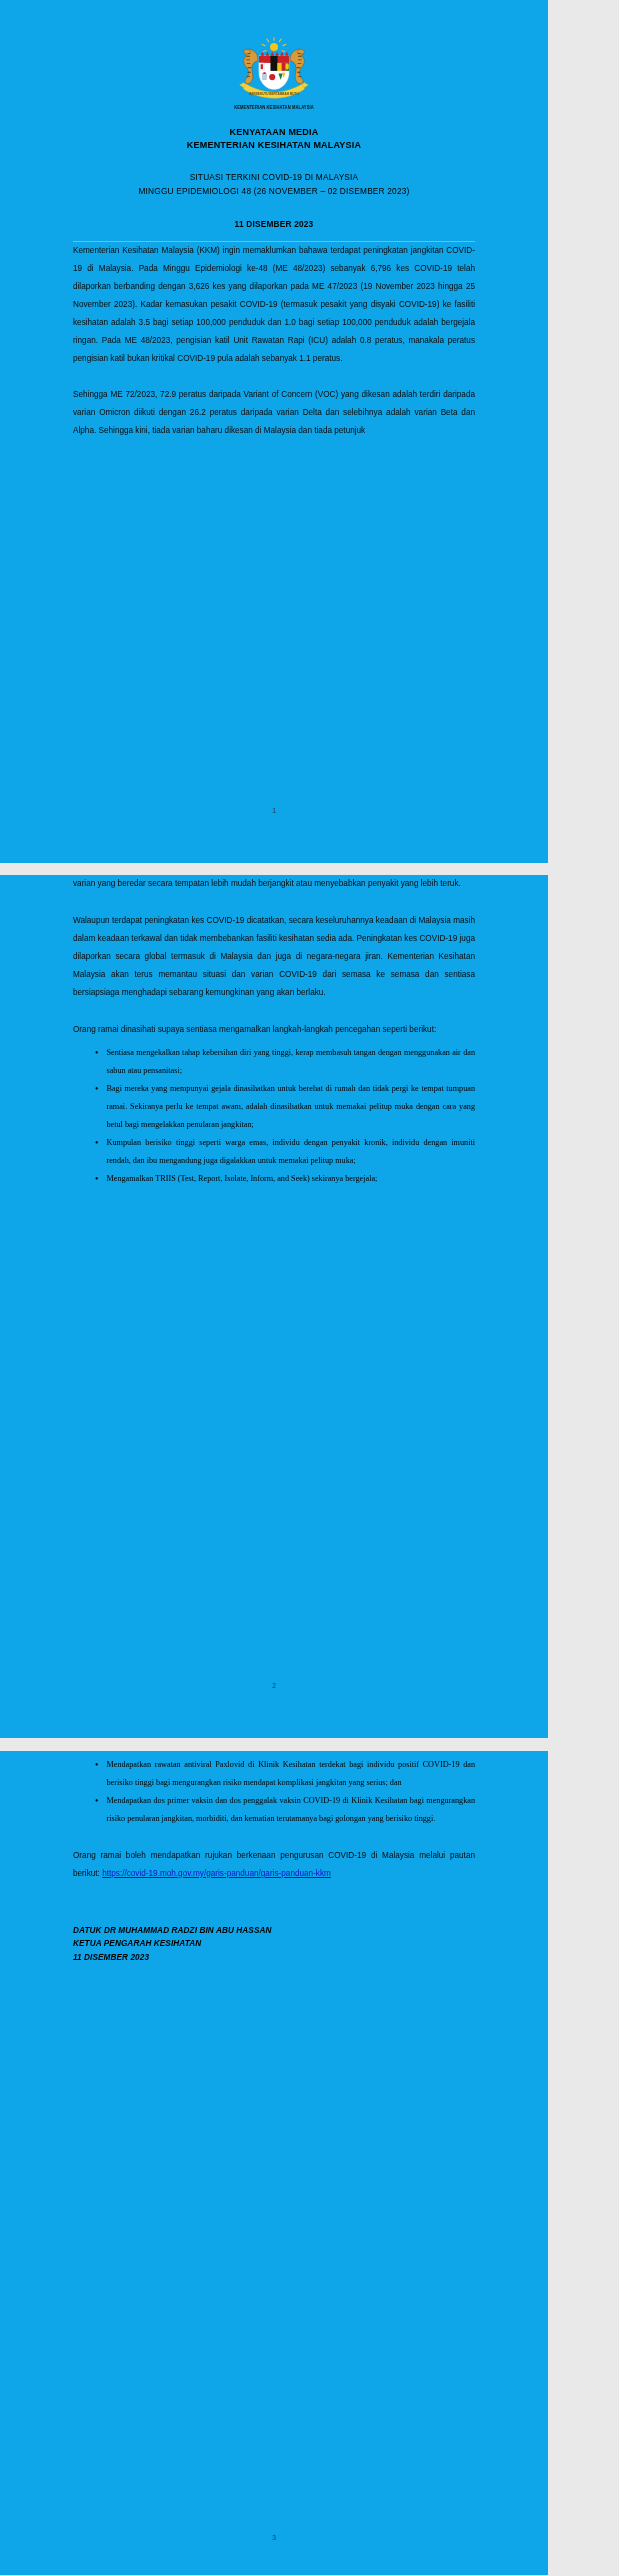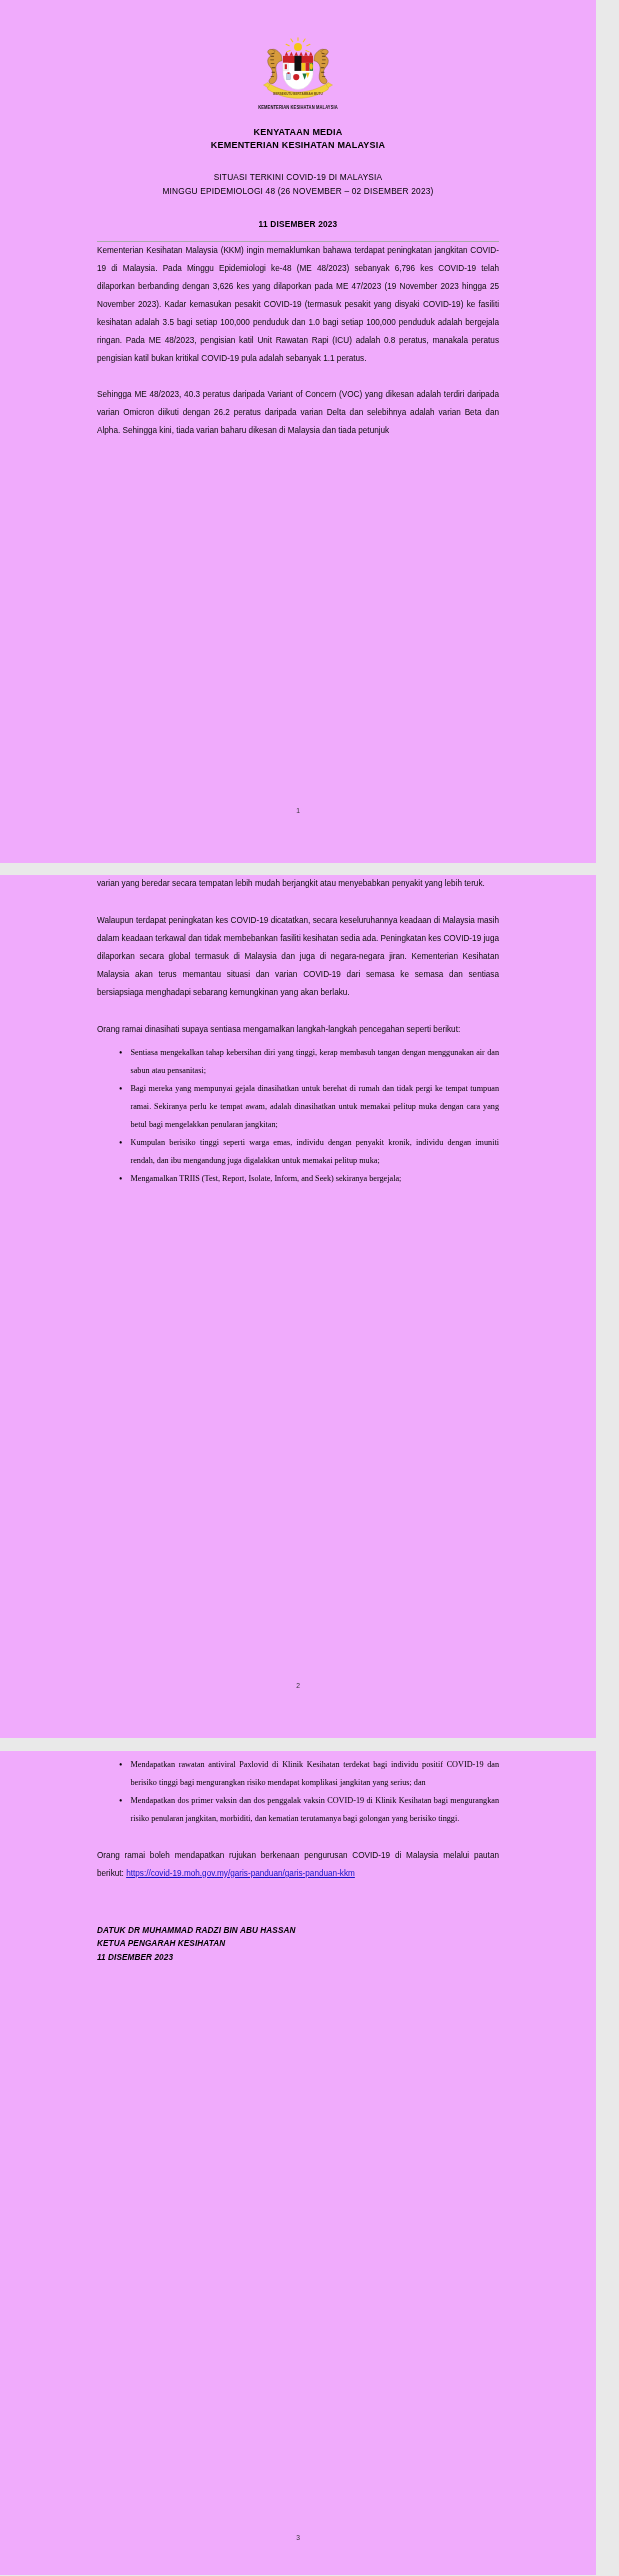--- a/index.html
+++ b/index.html
@@ -4,22 +4,22 @@
 <style>
   html, body { margin:0; padding:0; }
   body {
     width:620px;
     background:#e9e9e9;
     font-family:"Liberation Sans", sans-serif;
     color:#000;
   }
   .doc { width:620px; }
   .page {
-    width:596px;
-    background:#f0abfc;
+    width:548px;
+    background:#0ea5e9;
     box-sizing:border-box;
     padding:0 0;
     position:relative;
     overflow:hidden;
   }
   .page-1 { height:863px; }
   .page-2 { height:863px; margin-top:12.4px; }
   .page-3 { height:824px; margin-top:12.4px; }
   .inner {
     margin:0 auto;
@@ -231,21 +231,21 @@
       <div class="sub-block">
         <div class="s-line">SITUASI TERKINI COVID-19 DI MALAYSIA</div>
         <div class="s-line">MINGGU EPIDEMIOLOGI 48 (26 NOVEMBER – 02 DISEMBER 2023)</div>
       </div>
 
       <div class="date-line">11 DISEMBER 2023</div>
 
       <hr class="rule">
 
       <p class="body body-start-1">Kementerian Kesihatan Malaysia (KKM) ingin memaklumkan bahawa terdapat peningkatan jangkitan COVID-19 di Malaysia. Pada Minggu Epidemiologi ke-48 (ME 48/2023) sebanyak 6,796 kes COVID-19 telah dilaporkan berbanding dengan 3,626 kes yang dilaporkan pada ME 47/2023 (19 November 2023 hingga 25 November 2023). Kadar kemasukan pesakit COVID-19 (termasuk pesakit yang disyaki COVID-19) ke fasiliti kesihatan adalah 3.5 bagi setiap 100,000 penduduk dan 1.0 bagi setiap 100,000 penduduk adalah bergejala ringan. Pada ME 48/2023, pengisian katil Unit Rawatan Rapi (ICU) adalah 0.8 peratus, manakala peratus pengisian katil bukan kritikal COVID-19 pula adalah sebanyak 1.1 peratus.</p>
-      <p class="body">Sehingga ME 48/2023, 40.3 peratus daripada Variant of Concern (VOC) yang dikesan adalah terdiri daripada varian Omicron diikuti dengan 26.2 peratus daripada varian Delta dan selebihnya adalah varian Beta dan Alpha. Sehingga kini, tiada varian baharu dikesan di Malaysia dan tiada petunjuk</p>
+      <p class="body">Sehingga ME 72/2023, 72.9 peratus daripada Variant of Concern (VOC) yang dikesan adalah terdiri daripada varian Omicron diikuti dengan 26.2 peratus daripada varian Delta dan selebihnya adalah varian Beta dan Alpha. Sehingga kini, tiada varian baharu dikesan di Malaysia dan tiada petunjuk</p>
 
     </div>
     <div class="pagenum pn1">1</div>
   </div>
 
   <div class="page page-2">
     <div class="inner body-start-2">
       <p class="body">varian yang beredar secara tempatan lebih mudah berjangkit atau menyebabkan penyakit yang lebih teruk.</p>
       <p class="body gap-top">Walaupun terdapat peningkatan kes COVID-19 dicatatkan, secara keseluruhannya keadaan di Malaysia masih dalam keadaan terkawal dan tidak membebankan fasiliti kesihatan sedia ada. Peningkatan kes COVID-19 juga dilaporkan secara global termasuk di Malaysia dan juga di negara-negara jiran. Kementerian Kesihatan Malaysia akan terus memantau situasi dan varian COVID-19 dari semasa ke semasa dan sentiasa bersiapsiaga menghadapi sebarang kemungkinan yang akan berlaku.</p>
       <p class="body gap-top">Orang ramai dinasihati supaya sentiasa mengamalkan langkah-langkah pencegahan seperti berikut:</p>

